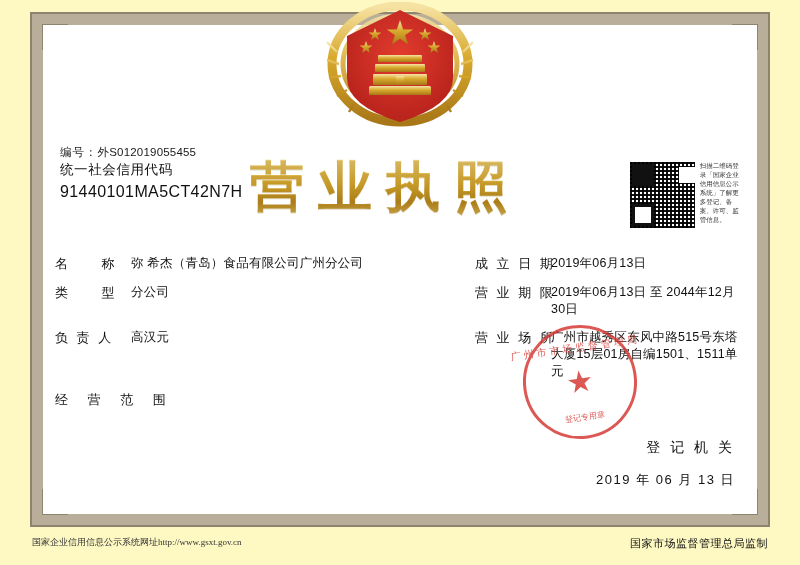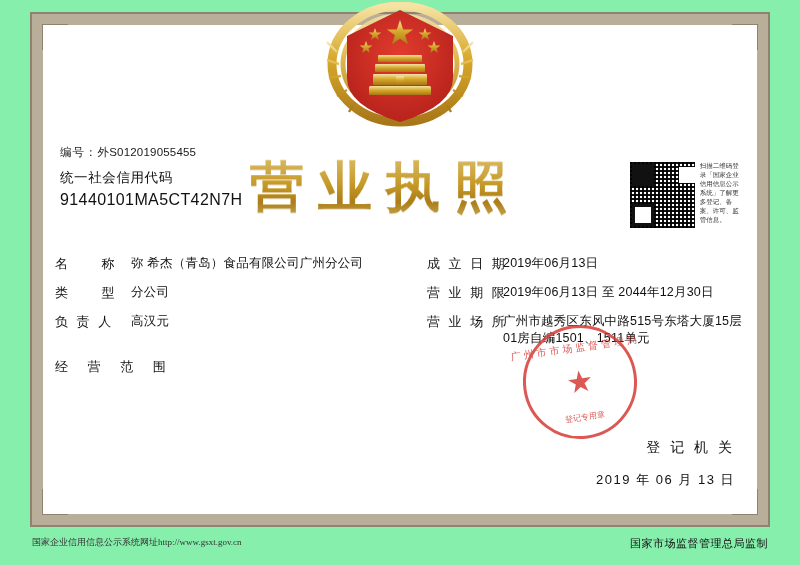--- a/index.html
+++ b/index.html
@@ -10,21 +10,21 @@
   body {
     width: 800px;
     height: 565px;
     font-family: "Liberation Sans", sans-serif;
     overflow: hidden;
   }
   .license {
     position: relative;
     width: 800px;
     height: 565px;
-    background: #86efac;
+    background: #fef9c3;
     box-sizing: border-box;
   }
 
   
   .border-outer {
     position: absolute;
     left: 30px;
     top: 12px;
     right: 30px;
     bottom: 38px;
@@ -98,21 +98,21 @@
     width: 300px;
   }
   .code-no {
     font-size: 11.5px;
     color: #1a1a1a;
     letter-spacing: .2px;
     white-space: nowrap;
   }
   .code-no .lbl { letter-spacing: 1px; }
   .code-title {
-    margin-top: 9px;
+    margin-top: 1px;
     font-size: 13.5px;
     color: #111;
     letter-spacing: .6px;
   }
   .code-val {
     margin-top: 4px;
     font-size: 16px;
     color: #111;
     letter-spacing: .4px;
   }
@@ -173,20 +173,21 @@
   
   .fields {
     position: absolute;
     left: 0;
     top: 120px;
     right: 0;
   }
   .row {
     display: flex;
     margin-bottom: 11px;
+    gap: 48px;
   }
   .col-left { width: 372px; display: flex; }
   .col-right { flex: 1; display: flex; }
   .lab {
     font-size: 13px;
     color: #111;
     width: 76px;
     flex: none;
     letter-spacing: 2.5px;
     white-space: nowrap;

